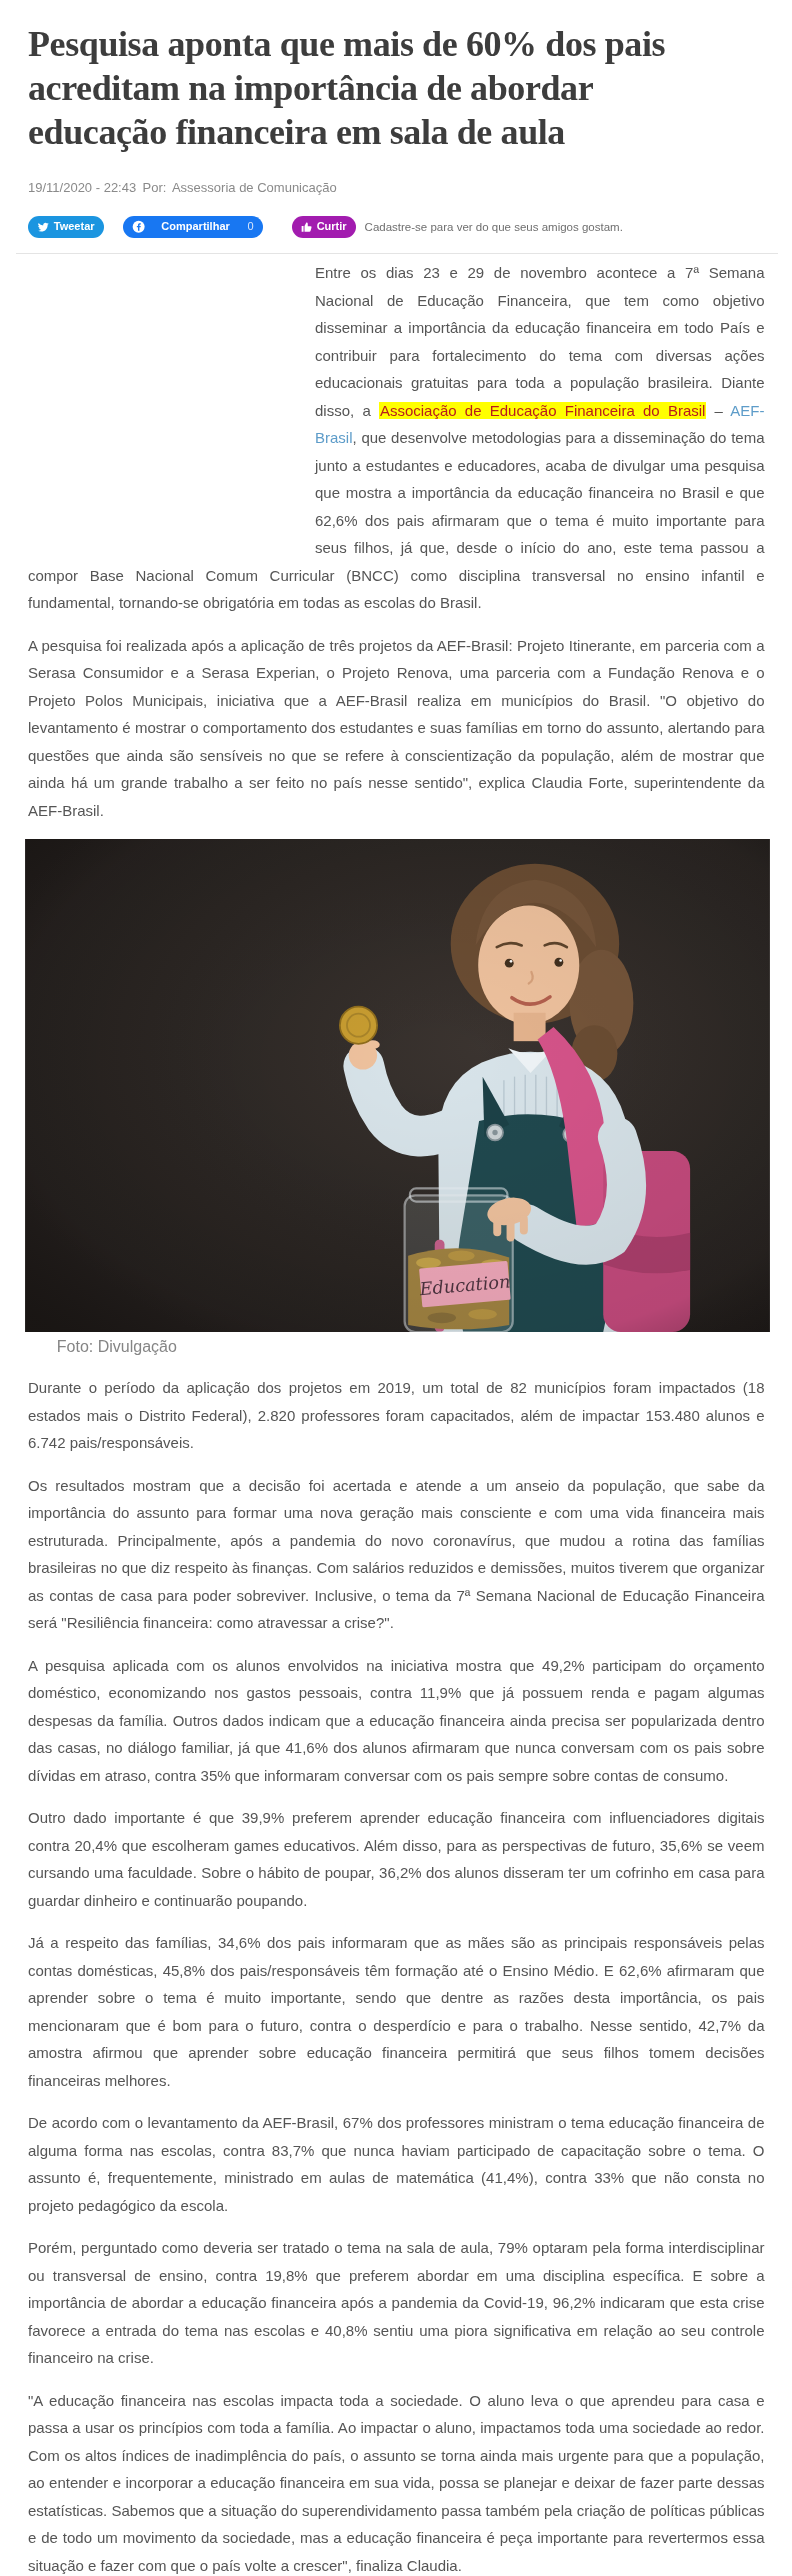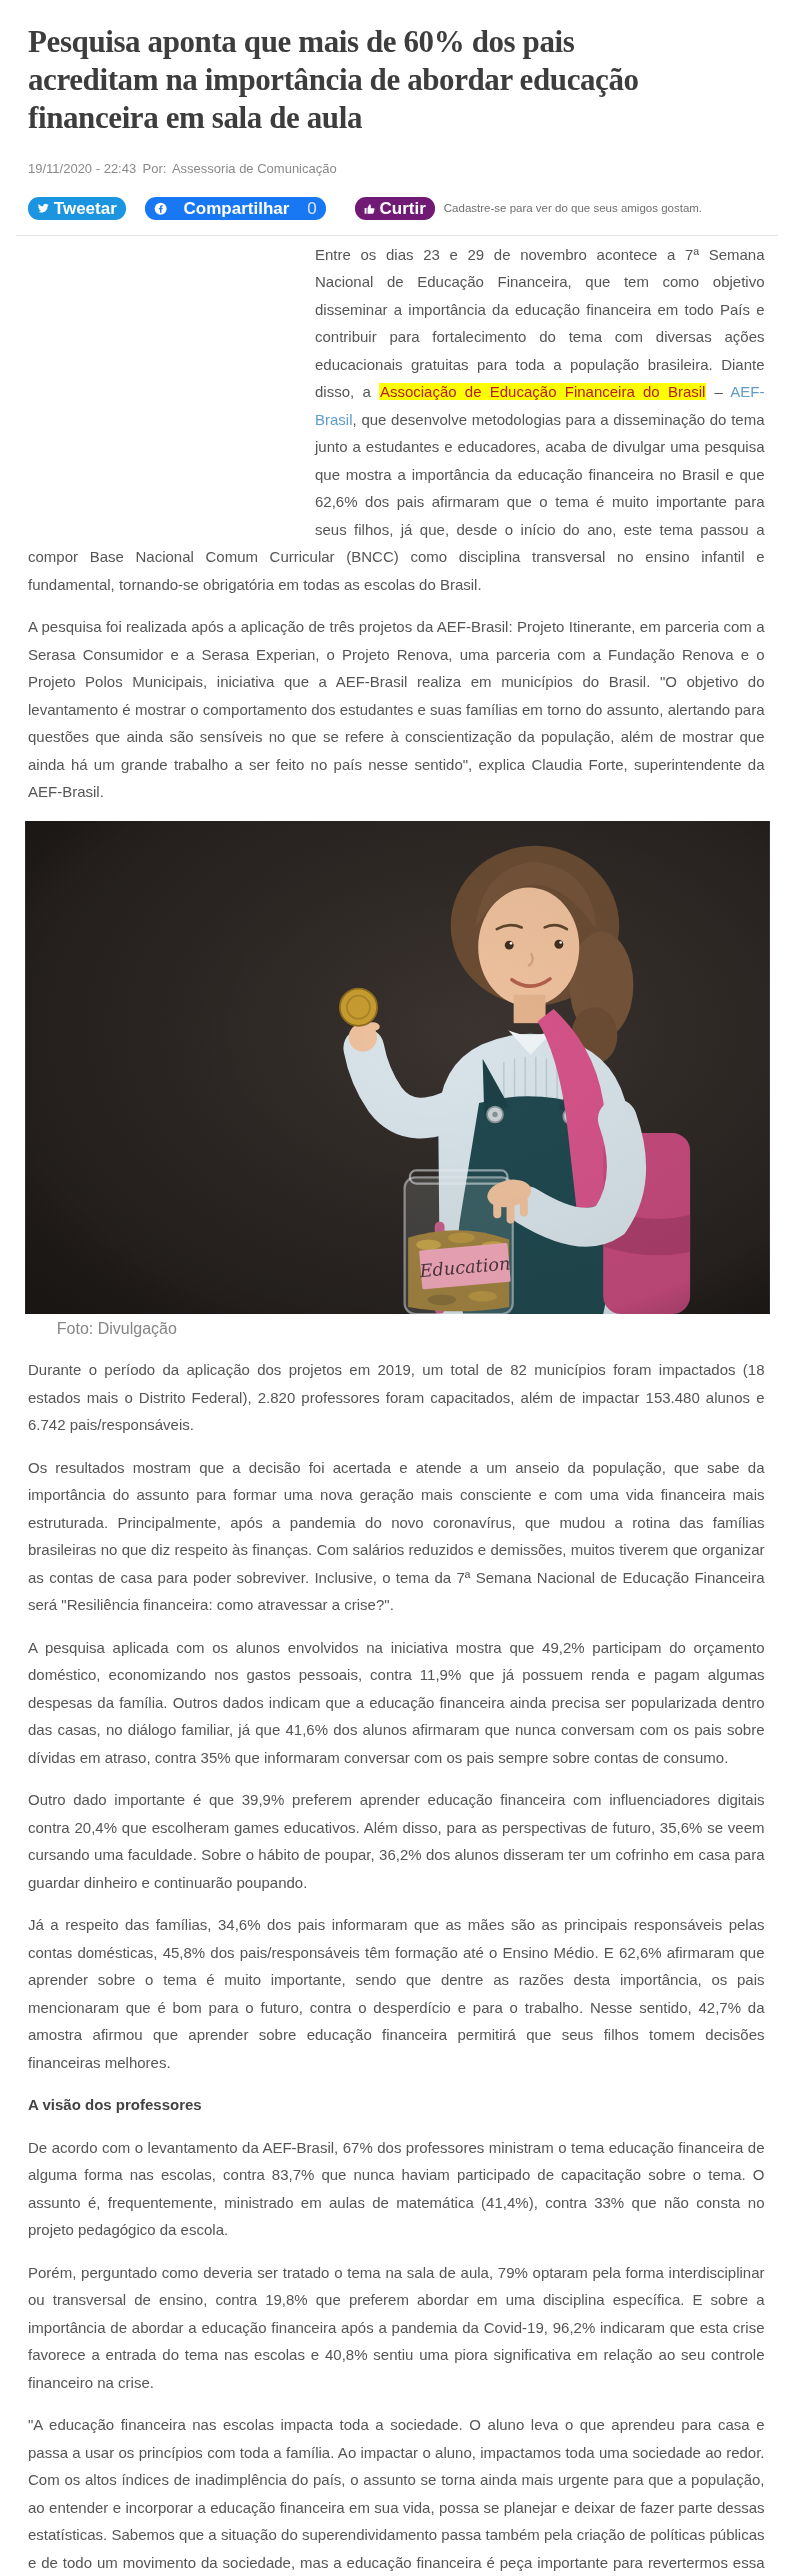--- a/index.html
+++ b/index.html
@@ -4,44 +4,44 @@
 <title>Pesquisa aponta que mais de 60% dos pais acreditam na importância de abordar educação financeira em sala de aula</title>
 <style>
   html,body{margin:0;padding:0;background:#ffffff;}
   body{width:792px;font-family:"Liberation Sans",sans-serif;}
   .page{padding:23px 27.5px 14px 28px;box-sizing:border-box;}
 
   
   .title{
     font-family:"Liberation Serif",serif;
     font-weight:700;
-    font-size:31px;
+    font-size:36px;
     line-height:1.22;
     letter-spacing:-0.4px;
     color:#3d3d3d;
     margin:0 0 25px 0;
     max-width:661px;
   }
 
   
   .meta{font-size:13px;color:#8a8a8a;margin:8px 0 21px 0;}
   .meta span{margin-right:2.7px;}
 
   
   .social-row{display:flex;align-items:center;margin:0 0 15px 0;}
   .btn{
     display:inline-flex;align-items:center;gap:4.4px;
-    color:#fff;font-size:17px;font-weight:700;
+    color:#fff;font-size:11px;font-weight:700;
     padding:4.4px 9px;border:none;border-radius:11px;
     font-family:"Liberation Sans",sans-serif;cursor:pointer;
     line-height:13.3px;white-space:nowrap;
   }
   .btn-tweet{background:#1b95e0;margin-right:19.5px;}
   .btn-share{background:#1877f2;margin-right:29px;gap:16px;}
-  .btn-like{background:#701a75;margin-right:9px;}
+  .btn-like{background:#a21caf;margin-right:9px;}
   .share-count{font-weight:400;color:#d8e6fb;margin-left:1.8px;}
   .signup{font-size:11.5px;color:#6f6f6f;}
   .signup a{color:#6f6f6f;text-decoration:none;}
 
   .divider{border:none;border-top:0.9px solid #e4e4e4;margin:0 -13.3px 5.3px -12.4px;}
 
   
   .body-text p{
     font-size:15px;line-height:27.5px;color:#555555;
     text-align:justify;margin:0 0 15px 0;
@@ -220,21 +220,20 @@
     </figure>
 
     <p>Durante o período da aplicação dos projetos em 2019, um total de 82 municípios foram impactados (18 estados mais o Distrito Federal), 2.820 professores foram capacitados, além de impactar 153.480 alunos e 6.742 pais/responsáveis.</p>
     <p>Os resultados mostram que a decisão foi acertada e atende a um anseio da população, que sabe da importância do assunto para formar uma nova geração mais consciente e com uma vida financeira mais estruturada. Principalmente, após a pandemia do novo coronavírus, que mudou a rotina das famílias brasileiras no que diz respeito às finanças. Com salários reduzidos e demissões, muitos tiverem que organizar as contas de casa para poder sobreviver. Inclusive, o tema da 7ª Semana Nacional de Educação Financeira será "Resiliência financeira: como atravessar a crise?".</p>
 
 
     <p>A pesquisa aplicada com os alunos envolvidos na iniciativa mostra que 49,2% participam do orçamento doméstico, economizando nos gastos pessoais, contra 11,9% que já possuem renda e pagam algumas despesas da família. Outros dados indicam que a educação financeira ainda precisa ser popularizada dentro das casas, no diálogo familiar, já que 41,6% dos alunos afirmaram que nunca conversam com os pais sobre dívidas em atraso, contra 35% que informaram conversar com os pais sempre sobre contas de consumo.</p>
     <p>Outro dado importante é que 39,9% preferem aprender educação financeira com influenciadores digitais contra 20,4% que escolheram games educativos. Além disso, para as perspectivas de futuro, 35,6% se veem cursando uma faculdade. Sobre o hábito de poupar, 36,2% dos alunos disseram ter um cofrinho em casa para guardar dinheiro e continuarão poupando.</p>
     <p>Já a respeito das famílias, 34,6% dos pais informaram que as mães são as principais responsáveis pelas contas domésticas, 45,8% dos pais/responsáveis têm formação até o Ensino Médio. E 62,6% afirmaram que aprender sobre o tema é muito importante, sendo que dentre as razões desta importância, os pais mencionaram que é bom para o futuro, contra o desperdício e para o trabalho. Nesse sentido, 42,7% da amostra afirmou que aprender sobre educação financeira permitirá que seus filhos tomem decisões financeiras melhores.</p>
 
-    <h2>A visão dos professores</h2>
 
     <p>De acordo com o levantamento da AEF-Brasil, 67% dos professores ministram o tema educação financeira de alguma forma nas escolas, contra 83,7% que nunca haviam participado de capacitação sobre o tema. O assunto é, frequentemente, ministrado em aulas de matemática (41,4%), contra 33% que não consta no projeto pedagógico da escola.</p>
     <p>Porém, perguntado como deveria ser tratado o tema na sala de aula, 79% optaram pela forma interdisciplinar ou transversal de ensino, contra 19,8% que preferem abordar em uma disciplina específica. E sobre a importância de abordar a educação financeira após a pandemia da Covid-19, 96,2% indicaram que esta crise favorece a entrada do tema nas escolas e 40,8% sentiu uma piora significativa em relação ao seu controle financeiro na crise.</p>
     <p>"A educação financeira nas escolas impacta toda a sociedade. O aluno leva o que aprendeu para casa e passa a usar os princípios com toda a família. Ao impactar o aluno, impactamos toda uma sociedade ao redor. Com os altos índices de inadimplência do país, o assunto se torna ainda mais urgente para que a população, ao entender e incorporar a educação financeira em sua vida, possa se planejar e deixar de fazer parte dessas estatísticas. Sabemos que a situação do superendividamento passa também pela criação de políticas públicas e de todo um movimento da sociedade, mas a educação financeira é peça importante para revertermos essa situação e fazer com que o país volte a crescer", finaliza Claudia.</p>
 
   </div>
 </div>
 
 
 </body></html>

